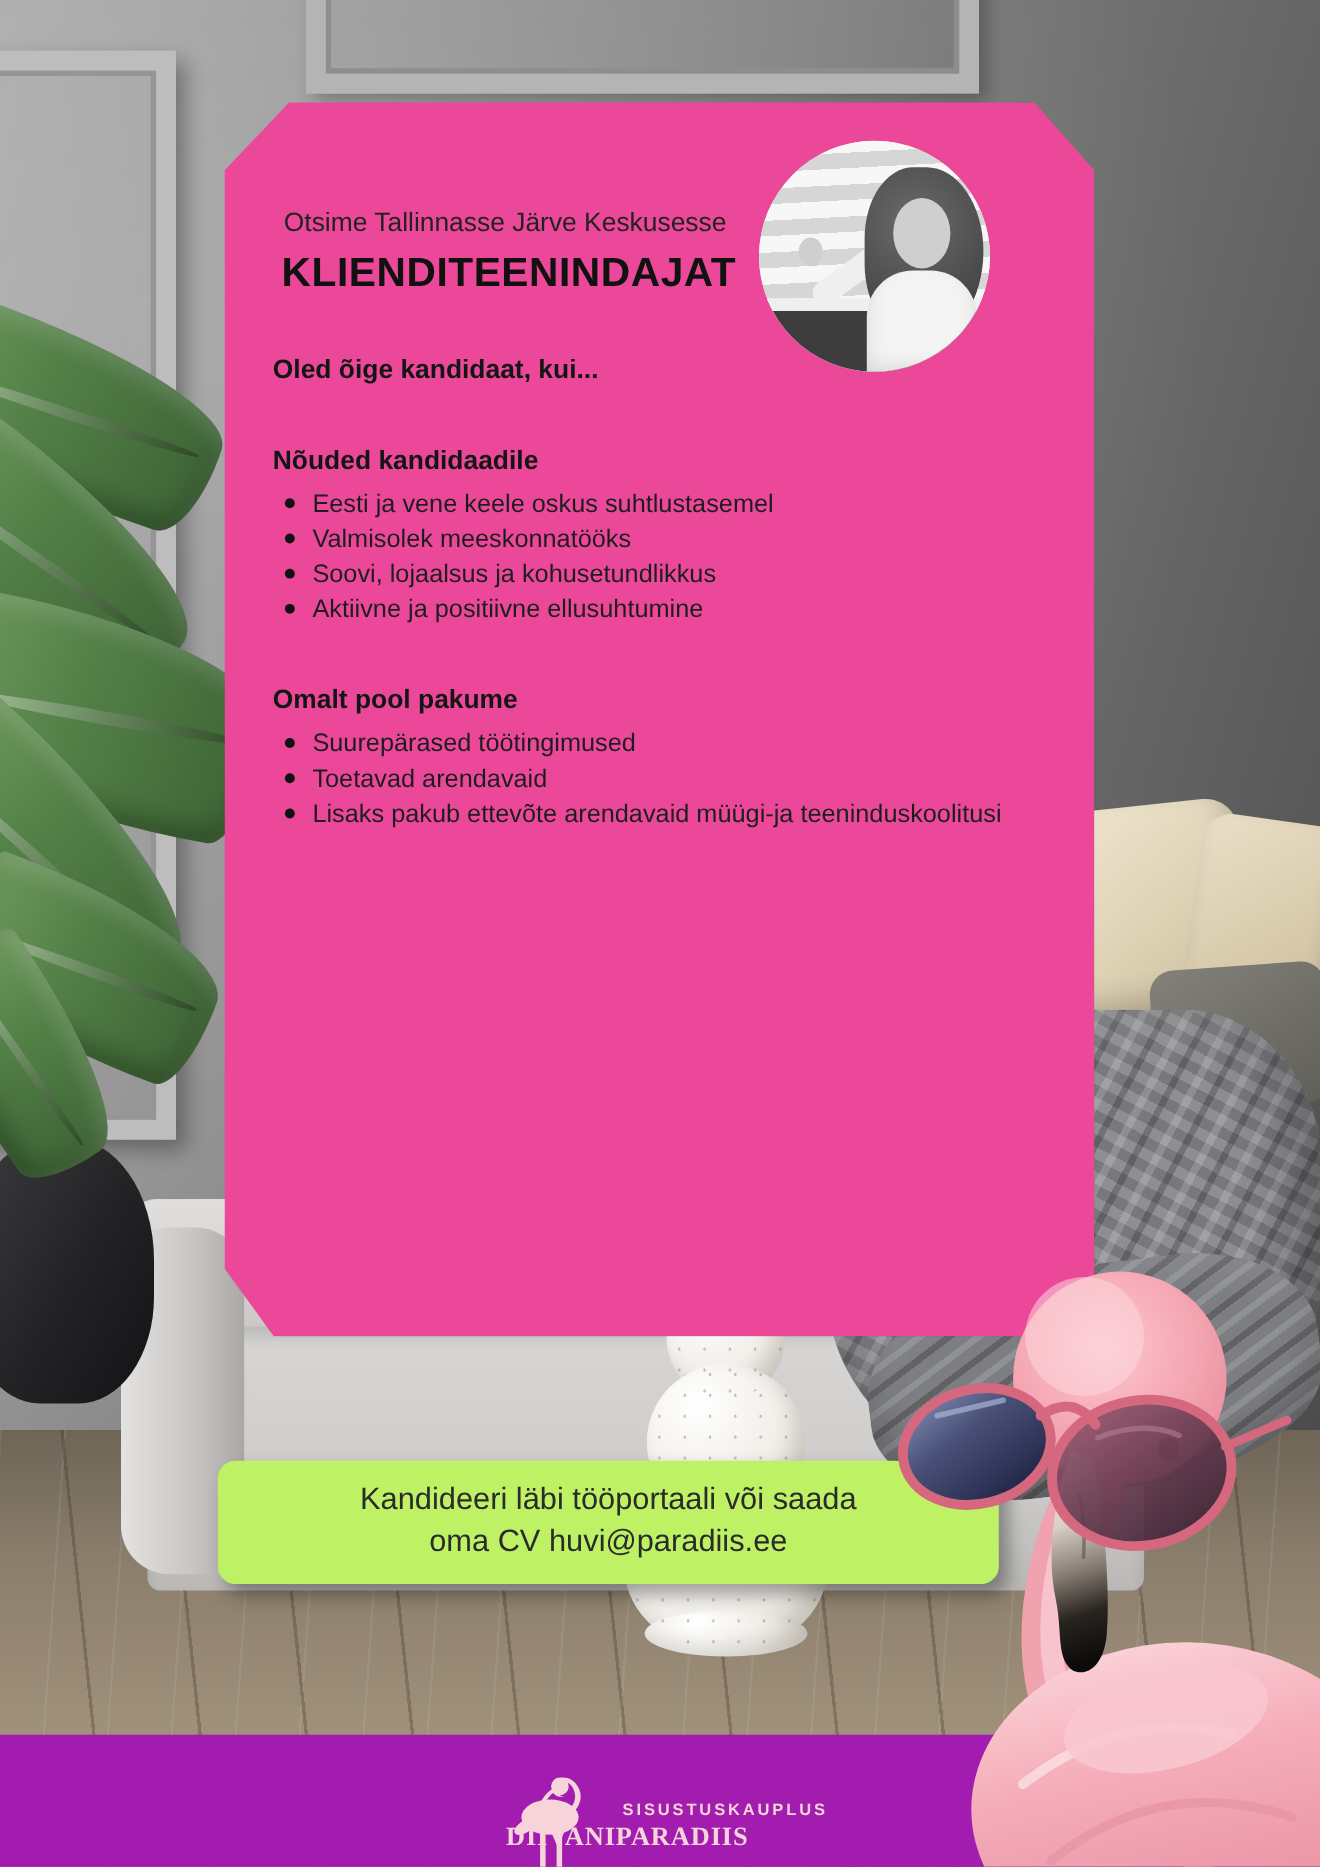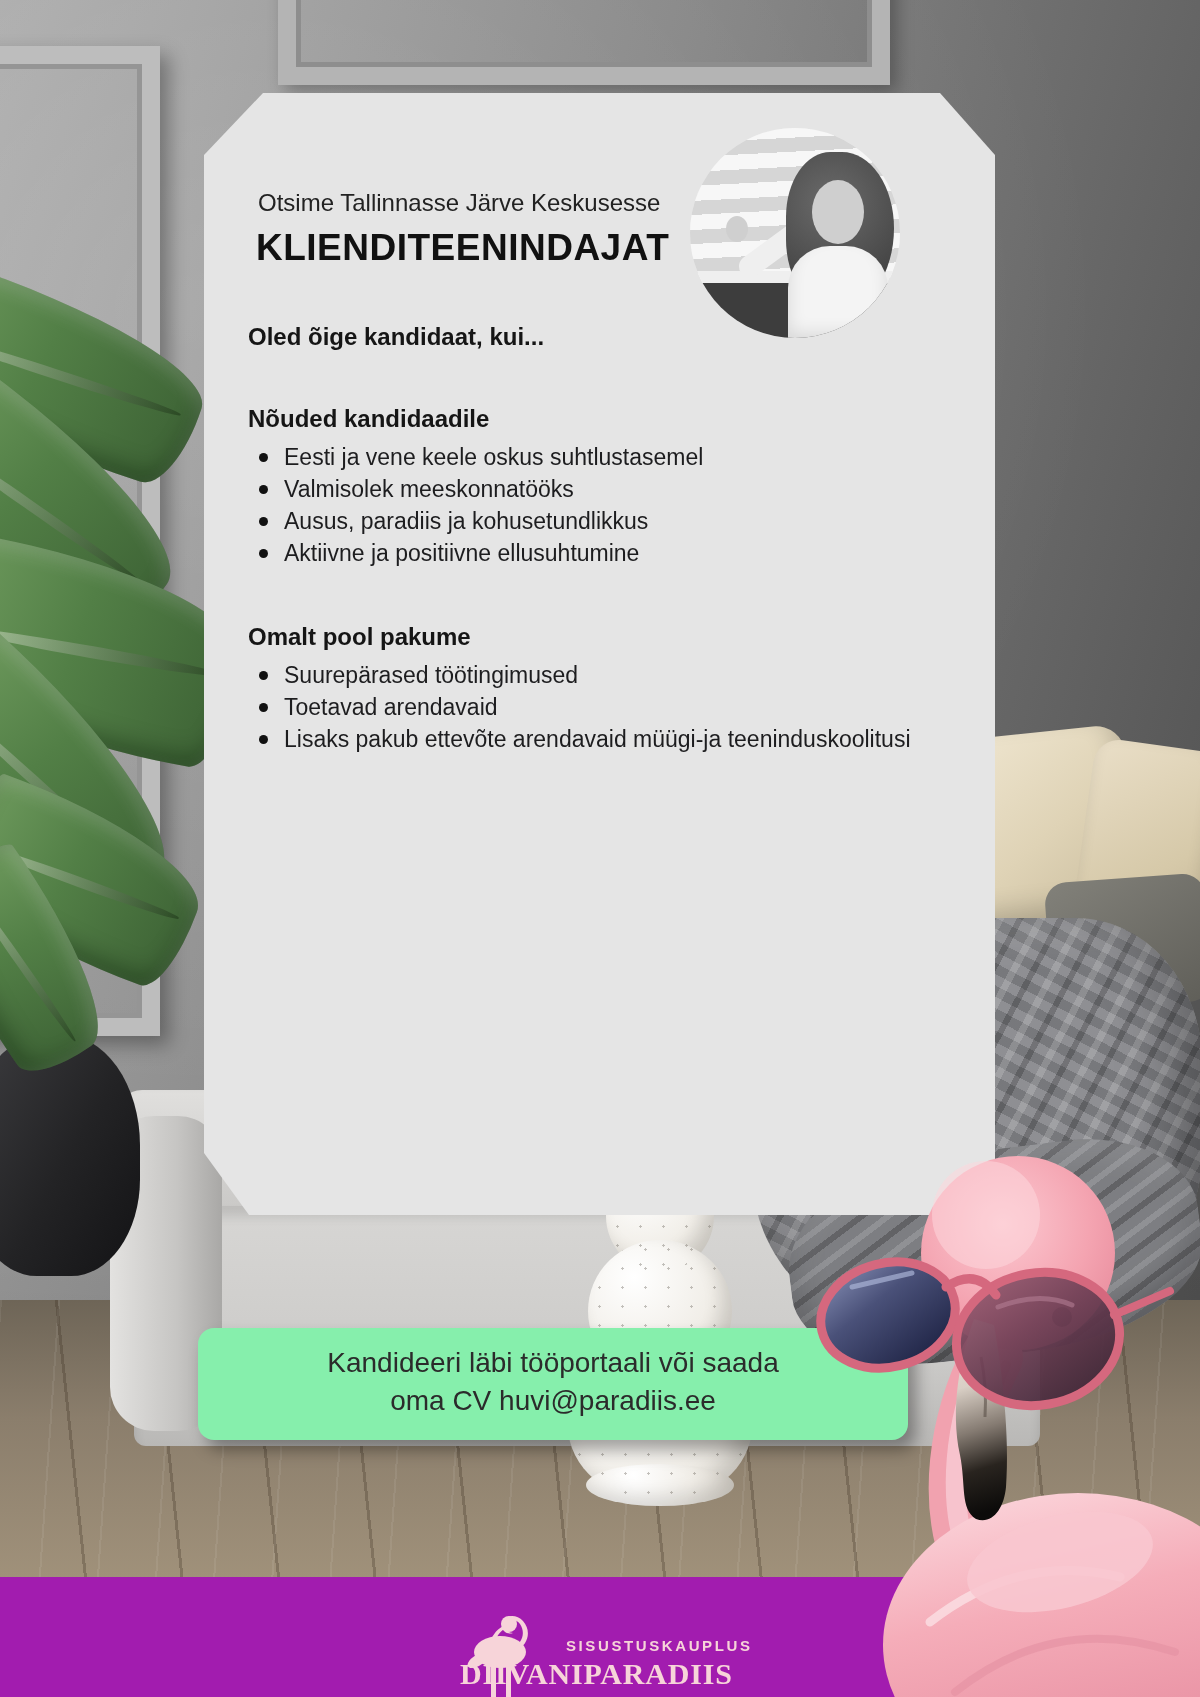--- a/index.html
+++ b/index.html
@@ -93,21 +93,21 @@
   .lamp .l2 { left:46px; top:62px; width:108px; height:112px; }
   .lamp .l3 { left:28px; top:142px;width:144px; height:142px; }
   .lamp .l4 { left:8px;  top:252px;width:184px; height:152px; }
   .lamp .l5 { left:26px; top:366px;width:148px; height:42px; }
   .speckles { position:absolute; inset:0; z-index:4; border-radius:50%;
     background-image:radial-gradient(#7d7870 1.2px, rgba(0,0,0,0) 1.4px);
     background-size:23px 19px; opacity:.45; }
 
   
   .card { position:absolute; z-index:8; left:204px; top:93px; width:791px; height:1122px;
-    background:#e5e5e5;
+    background:#ec4899;
     clip-path:polygon(59px 0, 736px 0, 791px 62px, 791px 1122px, 45px 1122px, 0 1060px, 0 62px);
     filter:drop-shadow(10px 12px 16px rgba(0,0,0,.35));
   }
   .card-content { position:absolute; left:44px; top:96px; right:70px; color:#1c1c1e; }
   .intro { margin:0 0 10px 10px; font-size:24px; color:#222; }
   .job-title { margin:0 0 0 8px; font-size:37px; font-weight:800; letter-spacing:.5px; color:#111; }
   .section { margin-top:54px; }
   .section h2 { margin:0; font-size:24px; font-weight:700; color:#151515; }
   .section ul { list-style:none; margin:8px 0 0 0; padding:0; }
   .section li { position:relative; padding-left:36px; font-size:23px; line-height:32px; color:#1d1d1f; }
@@ -127,33 +127,33 @@
     border-radius:50%; background:#cfcfcf; }
   .portrait .blouse { position:absolute; left:98px; top:118px; width:100px; height:100px;
     border-radius:42% 42% 0 0; background:#f4f4f4; box-shadow:inset 0 -12px 18px rgba(0,0,0,.12); }
   .portrait .arm { position:absolute; left:44px; top:112px; width:74px; height:22px;
     border-radius:12px; transform:rotate(-36deg); background:#efefef; }
   .portrait .hand { position:absolute; left:36px; top:88px; width:22px; height:26px;
     border-radius:50%; background:#cfcfcf; }
 
   
   .banner { position:absolute; z-index:8; left:198px; top:1328px; width:710px; height:112px;
-    border-radius:16px; background:#86efac; box-shadow:8px 10px 16px rgba(0,0,0,.35);
+    border-radius:16px; background:#bef264; box-shadow:8px 10px 16px rgba(0,0,0,.35);
     text-align:center; padding-top:16px; }
   .banner p { margin:0; font-size:28px; line-height:38px; color:#2b2b2b; }
 
   
   .footer { position:absolute; z-index:6; left:0; top:1553px; width:1200px; height:192px;
     background:#a21caf;margin-top:24px; }
   .logo { position:relative; width:280px; height:118px; margin:34px auto 0 auto; }
   .logo-flamingo { position:absolute; left:4px; top:-2px; width:76px; height:102px; }
   .logo-top { position:absolute; left:106px; top:26px; font-size:15px; font-weight:700;
     letter-spacing:2.6px; color:#f7d4d9; }
   .logo-name { position:absolute; left:0; top:46px; font-family:"Liberation Serif", serif;
-    font-size:30px; font-weight:700; letter-spacing:.8px; color:#f7d4d9; }
+    font-size:24px; font-weight:700; letter-spacing:.8px; color:#f7d4d9; }
 
   
   .flamingo { position:absolute; z-index:9; left:760px; top:1057px; width:440px; height:640px; }
 </style>
 </head>
 <body>
 
 <div class="wall"></div>
 <div class="panel panel-top"></div>
 <div class="panel panel-left"></div>
@@ -225,21 +225,21 @@
 
     <section class="section">
       <h2>Oled õige kandidaat, kui...</h2>
     </section>
 
     <section class="section">
       <h2>Nõuded kandidaadile</h2>
       <ul>
           <li>Eesti ja vene keele oskus suhtlustasemel</li>
           <li>Valmisolek meeskonnatööks</li>
-          <li>Ausus, paradiis ja kohusetundlikkus</li>
+          <li>Soovi, lojaalsus ja kohusetundlikkus</li>
           <li>Aktiivne ja positiivne ellusuhtumine</li>
         </ul>
     </section>
 
     <section class="section">
       <h2>Omalt pool pakume</h2>
       <ul>
           <li>Suurepärased töötingimused</li>
           <li>Toetavad arendavaid</li>
           <li>Lisaks pakub ettevõte arendavaid müügi-ja teeninduskoolitusi</li>

